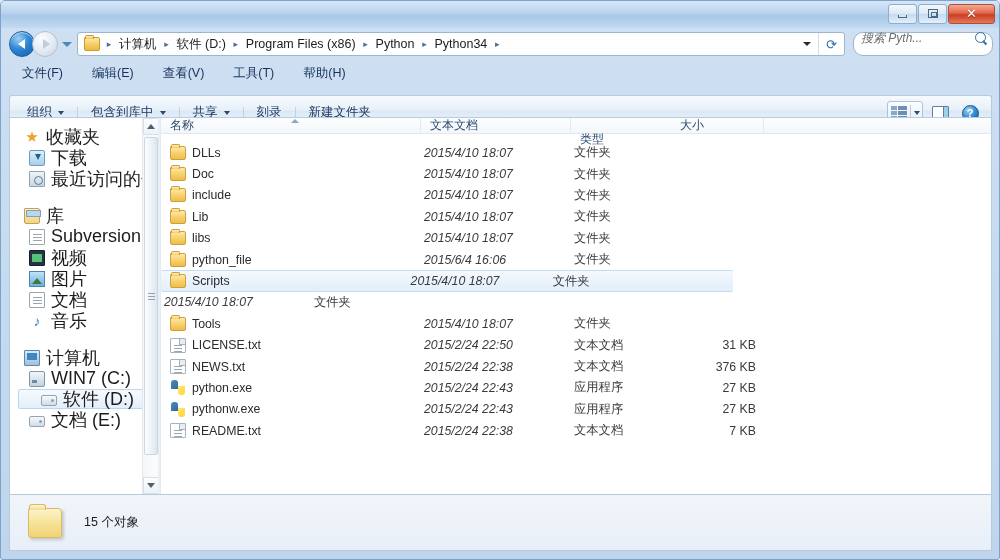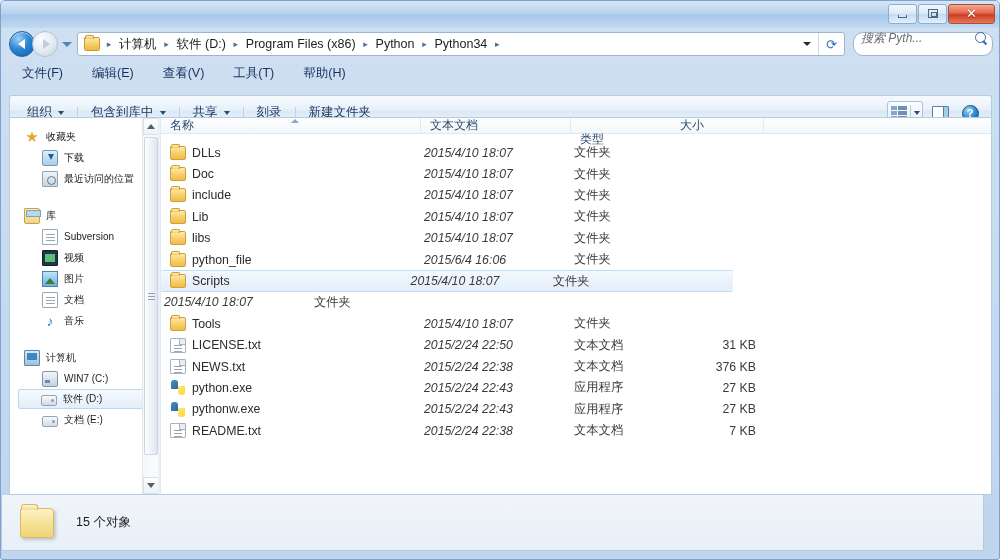--- a/index.html
+++ b/index.html
@@ -144,23 +144,23 @@
     background: #fff; border: 1px solid #b5cbe1;
     display: flex; overflow: hidden;
   }
   #sidebar {
     width: 148px; flex: none; background: #fff;
     position: relative; overflow: hidden; padding-top: 4px;
   }
   .sb-group { margin-top: 4px; }
   .sb-row { display: flex; align-items: center; height: 21px; padding-left: 20px; gap: 6px; white-space: nowrap; }
   .sb-row.head { padding-left: 14px; font-weight: normal; }
-  .sb-row.child { padding-left: 32px; }
+  .sb-row.child { padding-left: 19px; }
   .sb-row.sel { background: linear-gradient(to bottom,#f6fafe,#e3eefa); border:1px solid #bcd6ee; border-radius:2px; margin-left:8px; padding-left:22px; height:20px;}
-  .sb-label { color: #1c1c1c; font-size: 10px; }
+  .sb-label { color: #1c1c1c; font-size: 18px; }
   .sb-gap { height: 12px; }
   .ico { width: 16px; height: 16px; flex: none; position: relative; }
 
   
   .ico.star { color:#e8a62a; font-size:15px; line-height:16px; text-align:center; }
   .ico.dl { background: linear-gradient(to bottom,#dceefb,#a8cfe8); border:1px solid #6d9dc0; border-radius:2px; }
   .ico.dl:after{content:"";position:absolute;left:5px;top:3px;width:0;height:0;border-left:3px solid transparent;border-right:3px solid transparent;border-top:6px solid #1f5f95;}
   .ico.desk { background: linear-gradient(to bottom,#6fb6e8,#2b6fa8); border:1px solid #2e6390; border-radius:1px;}
   .ico.desk:after{content:"";position:absolute;left:2px;bottom:1px;width:12px;height:3px;background:#cfe4f4;}
   .ico.recent { background: linear-gradient(to bottom,#f0f4f8,#c8d6e2); border:1px solid #8ca3b8; border-radius:1px;}
@@ -235,21 +235,21 @@
   .fi.txt:before { content:""; position:absolute; right:0; top:0; width:5px;height:5px; background:#e8edf2; border-left:1px solid #a6b2bd;border-bottom:1px solid #a6b2bd;}
   .fi.txt:after { content:""; position:absolute; left:3px; top:6px; width:8px;height:1px; background:#9aa7b3; box-shadow:0 3px 0 #9aa7b3, 0 6px 0 #9aa7b3;}
   .fi.py { height:15px; }
   .fi.py:before { content:""; position:absolute; left:1px; top:0; width:7px;height:9px;
       background: linear-gradient(135deg,#4b8bbe,#306998); border-radius:3px 3px 0 0;}
   .fi.py:after { content:""; position:absolute; right:1px; bottom:0; width:7px;height:9px;
       background: linear-gradient(135deg,#ffe873,#ffd43b); border-radius:0 0 3px 3px;}
 
   
   #status {
-    position: absolute; left: 0; top: 494px; width: 983px; height: 56px;
+    position: absolute; left: 8px; top: 494px; width: 983px; height: 56px;
     background: linear-gradient(to bottom,#f1f5fa,#e8eff7);
     border: 1px solid #b5cbe1; border-top: none;
     display: flex; align-items: center; padding-left: 18px; gap: 22px;
   }
   .bigfolder {
     width: 34px; height: 30px; position: relative; flex: none;
     background: linear-gradient(to bottom, #fdf3cc 0%, #f7e49b 45%, #f0d377 100%);
     border: 1px solid #d9bb64; border-radius: 2px 4px 3px 3px;
     box-shadow: 2px 2px 3px rgba(120,120,120,.35);
   }

